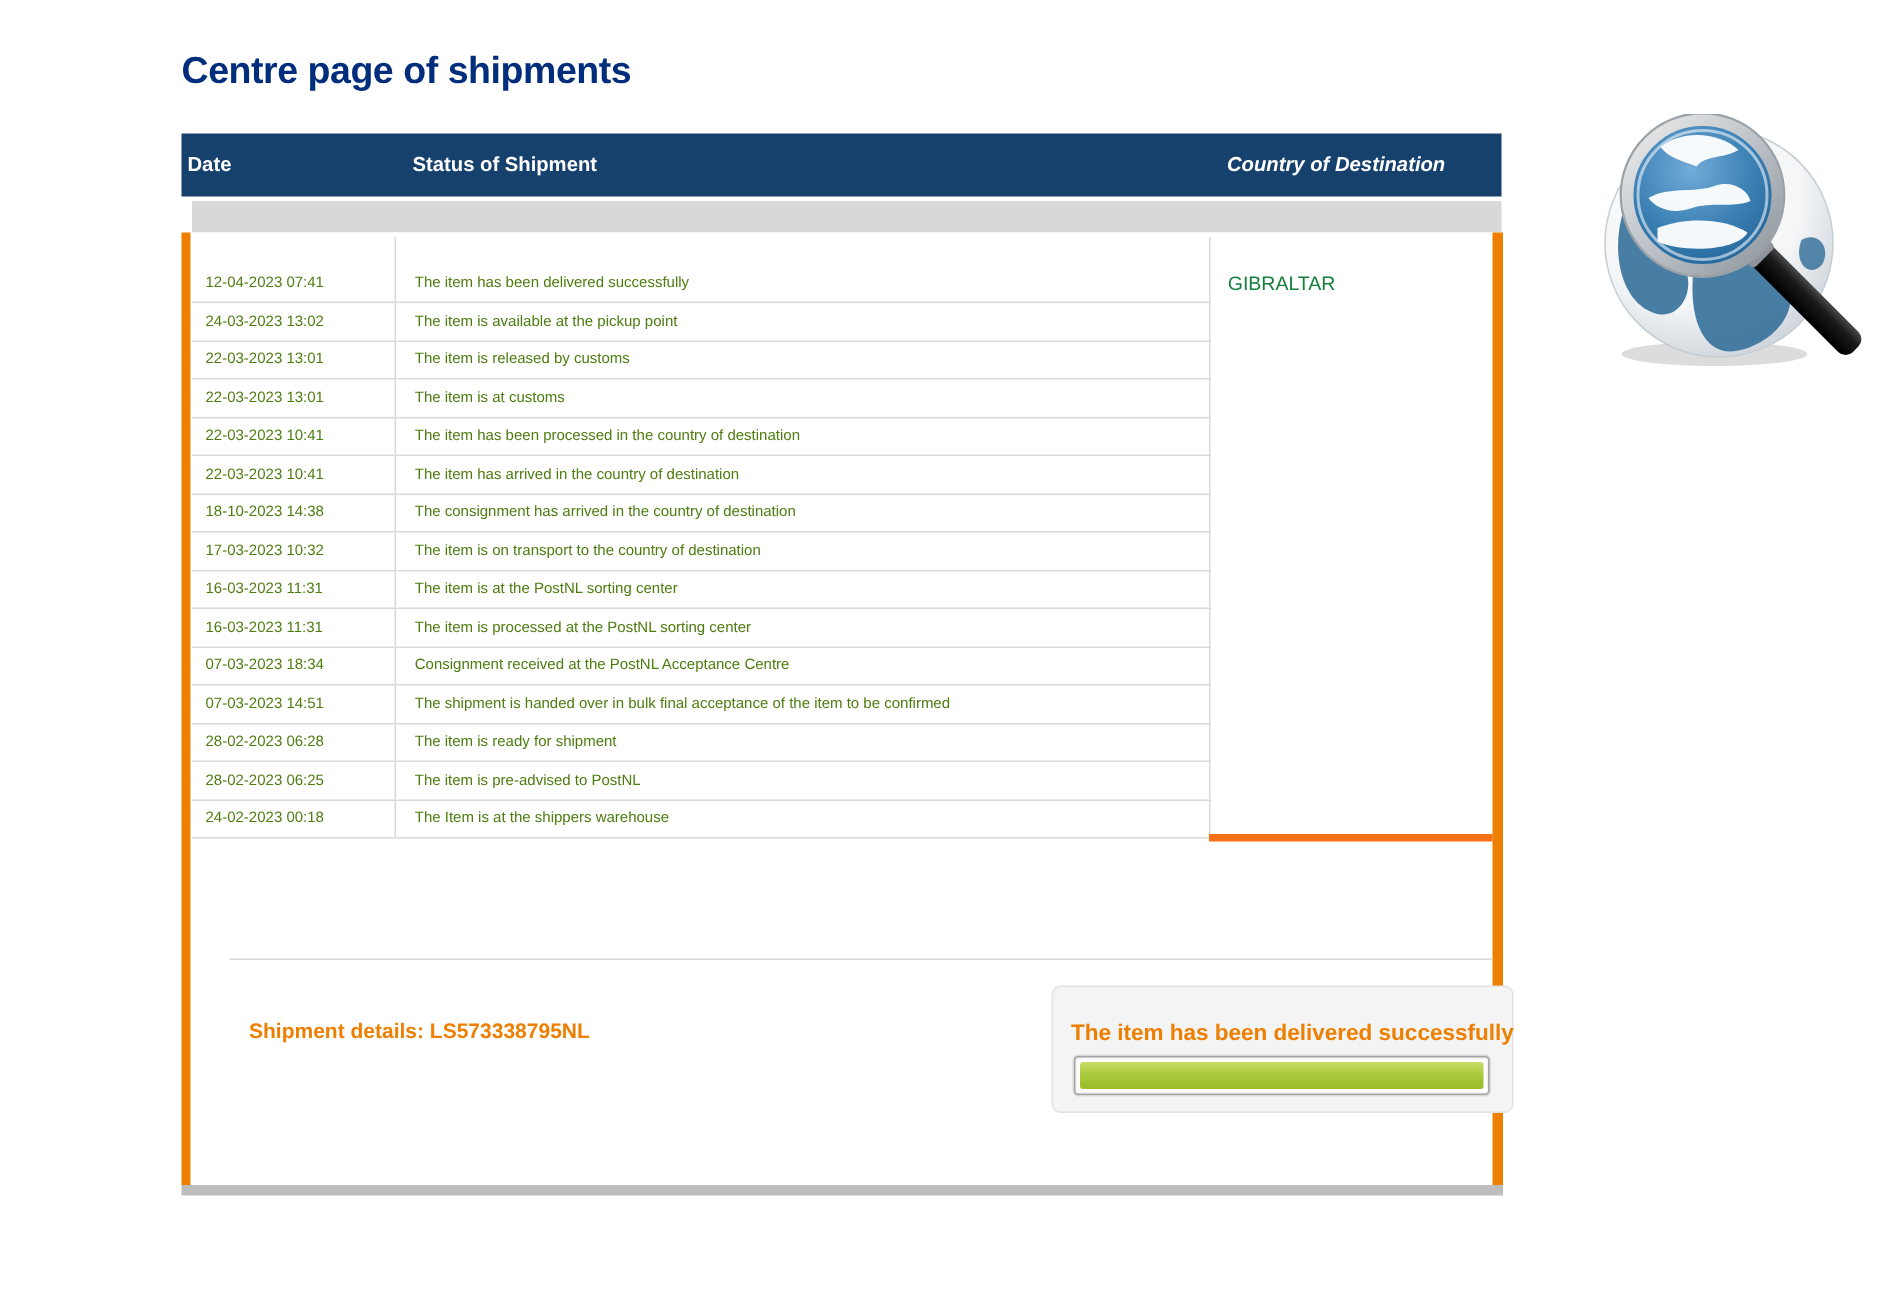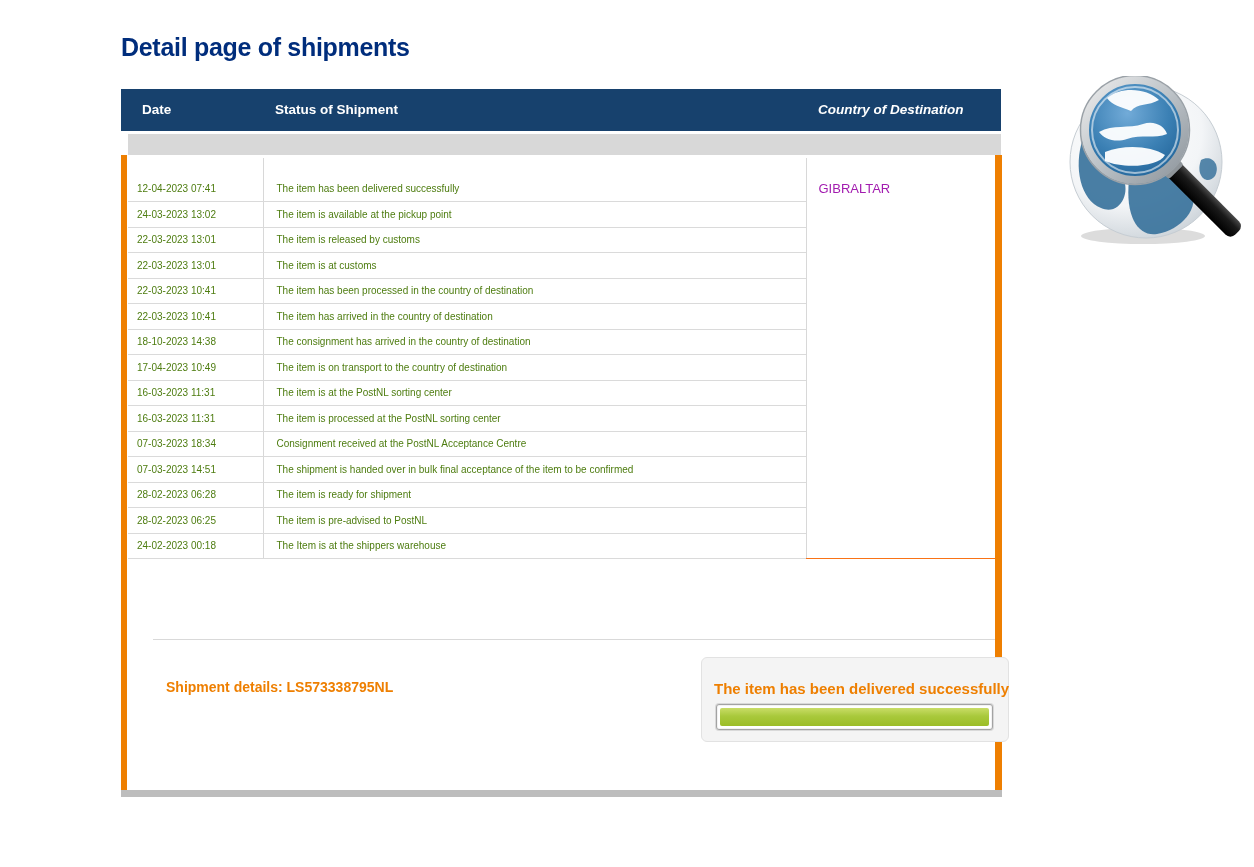--- a/index.html
+++ b/index.html
@@ -16,21 +16,21 @@
   }
 
   
   .header-bar {
     position:absolute; left:121px; top:89px; width:880px; height:42px;
     background:#17416d;
   }
   .header-bar span {
     position:absolute; top:13px; font-size:13.5px; font-weight:bold; color:#ffffff;
   }
-  .h-date    { left:21px; }
+  .h-date    { left:4px; }
   .h-status  { left:154px; }
   .h-country { left:697px;font-style:italic; }
 
   
   .subheader-bar {
     position:absolute; left:128px; top:134px; width:873px; height:21px;
     background:#d8d8d8;
   }
 
   
@@ -44,23 +44,23 @@
     margin:3px 0 0 1px;
   }
   .spacer-row td { height:18px; }
   .data-row td {
     height:25.5px; border-bottom:1px solid #dadada;
     font-size:10px; color:#4d7c0f; white-space:nowrap; overflow:hidden;
   }
   td.c-date   { padding-left:9px; }
   td.c-status { border-left:1px solid #d8d8d8; padding-left:13px; }
   td.c-country {
-    border-left:1px solid #d8d8d8; border-bottom:1px solid #f97316;
+    border-left:1px solid #d8d8d8; border-bottom:5px solid #f97316;
     vertical-align:top; padding:23px 0 0 12px;
-    font-size:13px; color:#a21caf;
+    font-size:13px; color:#15803d;
   }
 
   
   .footer-area {
     position:absolute; left:0; right:0; top:484px; height:151px;
     border-top:1px solid #d9d9d9;
     margin-left:26px;
   }
   .shipment-details {
     position:absolute; left:13px; top:39px;
@@ -93,21 +93,21 @@
   }
 
   
   .globe { position:absolute; left:1055px; top:76px; width:195px; height:170px; }
 </style>
 </head>
 <body>
 
 <div id="canvas">
 
-  <div class="page-title">Detail page of shipments</div>
+  <div class="page-title">Centre page of shipments</div>
 
   <div class="header-bar">
     <span class="h-date">Date</span>
     <span class="h-status">Status of Shipment</span>
     <span class="h-country">Country of Destination</span>
   </div>
 
   <div class="subheader-bar"></div>
 
   <div class="table-wrap">
@@ -145,21 +145,21 @@
   </tr>
           <tr class="data-row">
     <td class="c-date">22-03-2023 10:41</td>
     <td class="c-status">The item has arrived in the country of destination</td>
   </tr>
           <tr class="data-row">
     <td class="c-date">18-10-2023 14:38</td>
     <td class="c-status">The consignment has arrived in the country of destination</td>
   </tr>
           <tr class="data-row">
-    <td class="c-date">17-04-2023 10:49</td>
+    <td class="c-date">17-03-2023 10:32</td>
     <td class="c-status">The item is on transport to the country of destination</td>
   </tr>
           <tr class="data-row">
     <td class="c-date">16-03-2023 11:31</td>
     <td class="c-status">The item is at the PostNL sorting center</td>
   </tr>
           <tr class="data-row">
     <td class="c-date">16-03-2023 11:31</td>
     <td class="c-status">The item is processed at the PostNL sorting center</td>
   </tr>

